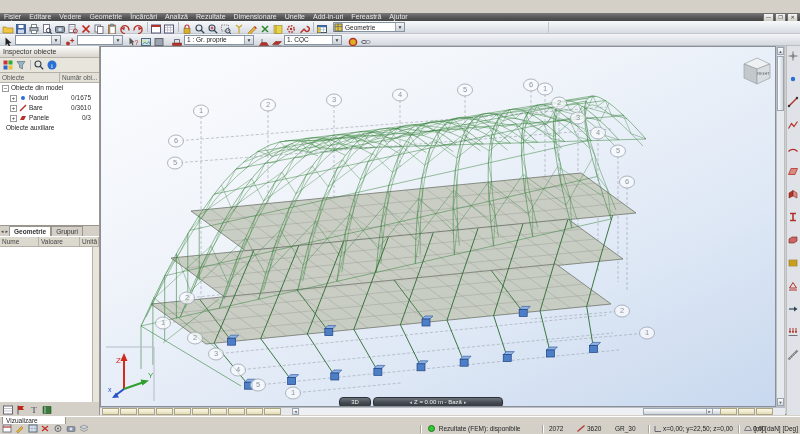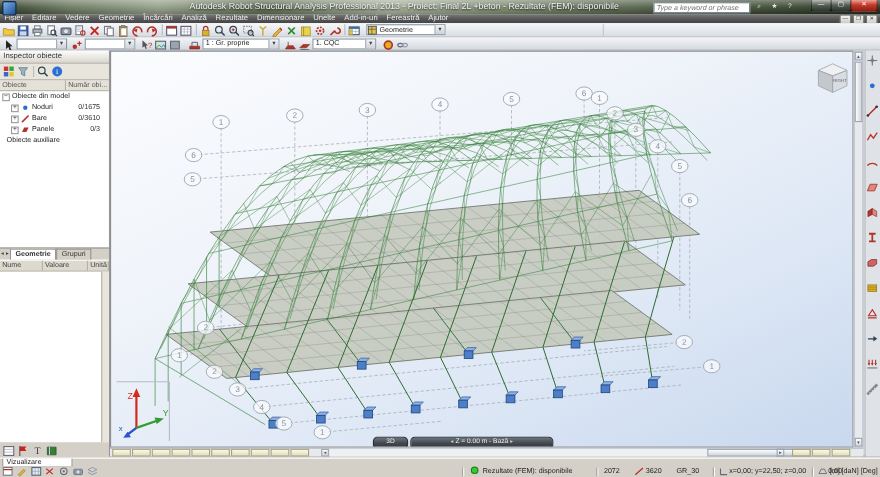--- a/index.html
+++ b/index.html
@@ -106,31 +106,20 @@
   .si svg{width:10px;height:9px;}
   .sfield{position:absolute;top:0;height:10px;line-height:10px;white-space:nowrap;}
   .sgroove{position:absolute;top:1px;height:8px;width:1px;background:#a8a49c;box-shadow:1px 0 0 #fff;}
   .dot{display:inline-block;width:5px;height:5px;border-radius:50%;background:#37c837;border:1px solid #1c7a1c;vertical-align:-1px;margin-right:2px;}
 </style>
 </head>
 <body>
 
 <div id="app">
 
-  <div id="titlebar">
-    <div id="app-icon"></div>
-    <div id="title-text">Autodesk Robot Structural Analysis Professional 2013 - Proiect: Final 2L +beton - Rezultate (FEM): disponibile</div>
-    <input id="search-box" placeholder="Type a keyword or phrase" style="">
-    <div class="ic-btn" style="right:104px">⌕</div>
-    <div class="ic-btn" style="right:90px">★</div>
-    <div class="ic-btn" style="right:76px">?</div>
-    <div class="winbtn" style="right:44px;width:17px">—</div>
-    <div class="winbtn" style="right:26px;width:17px">▢</div>
-    <div class="winbtn" id="btn-close" style="right:2px;width:23px">✕</div>
-  </div>
 
   <div id="menubar">
     <span class="menu-item">Fișier</span>
     <span class="menu-item">Editare</span>
     <span class="menu-item">Vedere</span>
     <span class="menu-item">Geometrie</span>
     <span class="menu-item">Încărcări</span>
     <span class="menu-item">Analiză</span>
     <span class="menu-item">Rezultate</span>
     <span class="menu-item">Dimensionare</span>

